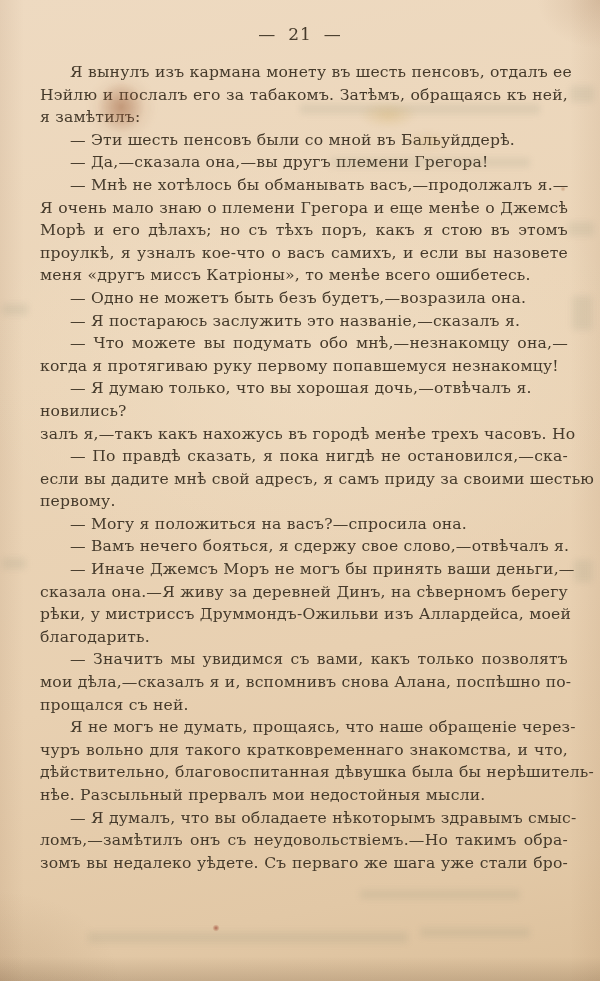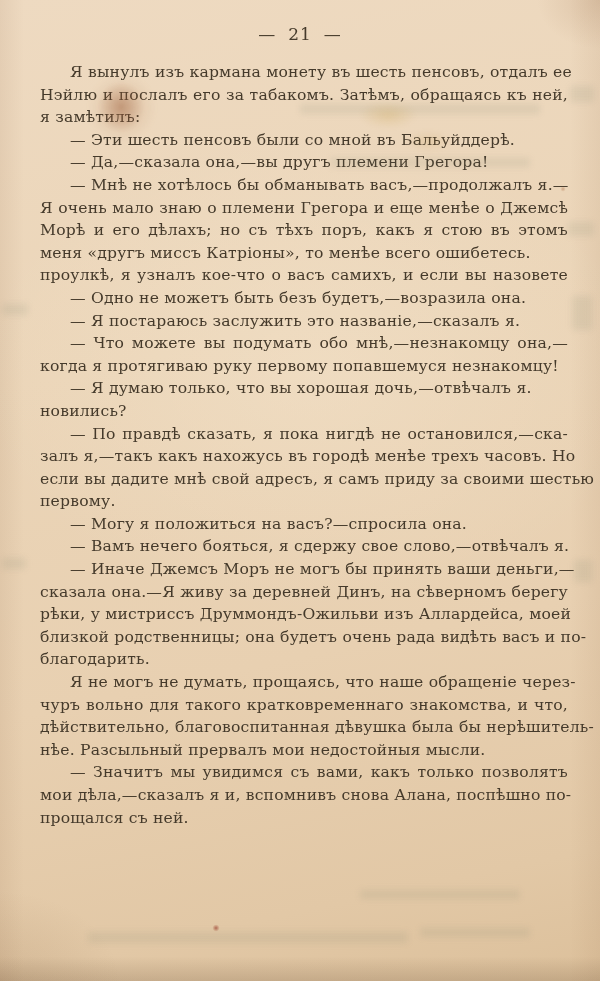--- a/index.html
+++ b/index.html
@@ -83,68 +83,72 @@
       <div class="para">
         <div class="line first last">— Эти шесть пенсовъ были со мной въ Бальуйддерѣ.</div>
       </div>
       <div class="para">
         <div class="line first last">— Да,—сказала она,—вы другъ племени Грегора!</div>
       </div>
       <div class="para">
         <div class="line first">— Мнѣ не хотѣлось бы обманывать васъ,—продолжалъ я.—</div>
         <div class="line">Я очень мало знаю о племени Грегора и еще менѣе о Джемсѣ</div>
         <div class="line">Морѣ и его дѣлахъ; но съ тѣхъ поръ, какъ я стою въ этомъ</div>
+        <div class="line">проулкѣ, я узналъ кое-что о васъ самихъ, и если вы назовете</div>
         <div class="line last">меня «другъ миссъ Катріоны», то менѣе всего ошибетесь.</div>
-        <div class="line">проулкѣ, я узналъ кое-что о васъ самихъ, и если вы назовете</div>
       </div>
       <div class="para">
         <div class="line first last">— Одно не можетъ быть безъ будетъ,—возразила она.</div>
       </div>
       <div class="para">
         <div class="line first last">— Я постараюсь заслужить это названіе,—сказалъ я.</div>
       </div>
       <div class="para">
         <div class="line first">— Что можете вы подумать обо мнѣ,—незнакомцу она,—</div>
         <div class="line last">когда я протягиваю руку первому попавшемуся незнакомцу!</div>
       </div>
       <div class="para">
         <div class="line first last">— Я думаю только, что вы хорошая дочь,—отвѣчалъ я.</div>
       </div>
       <div class="para">
         <div class="line last">новились?</div>
       </div>
       <div class="para">
+        <div class="line">залъ я,—такъ какъ нахожусь въ городѣ менѣе трехъ часовъ. Но</div>
         <div class="line first">— По правдѣ сказать, я пока нигдѣ не остановился,—ска-</div>
-        <div class="line">залъ я,—такъ какъ нахожусь въ городѣ менѣе трехъ часовъ. Но</div>
         <div class="line">если вы дадите мнѣ свой адресъ, я самъ приду за своими шестью</div>
         <div class="line last">первому.</div>
       </div>
       <div class="para">
         <div class="line first last">— Могу я положиться на васъ?—спросила она.</div>
       </div>
       <div class="para">
         <div class="line first last">— Вамъ нечего бояться, я сдержу свое слово,—отвѣчалъ я.</div>
       </div>
       <div class="para">
         <div class="line first">— Иначе Джемсъ Моръ не могъ бы принять ваши деньги,—</div>
         <div class="line">сказала она.—Я живу за деревней Динъ, на сѣверномъ берегу</div>
         <div class="line">рѣки, у мистриссъ Друммондъ-Ожильви изъ Аллардейса, моей</div>
-        <div class="line">близкой родственницы; она будетъ очень рада видѣть васъ и по-</div>
         <div class="line last">благодарить.</div>
+      </div>
+      <div class="para">
+        <div class="line first">— Значитъ мы увидимся съ вами, какъ только позволятъ</div>
+        <div class="line">мои дѣла,—сказалъ я и, вспомнивъ снова Алана, поспѣшно по-</div>
+        <div class="line last">прощался съ ней.</div>
       </div>
       <div class="para">
         <div class="line first">Я не могъ не думать, прощаясь, что наше обращеніе через-</div>
         <div class="line">чуръ вольно для такого кратковременнаго знакомства, и что,</div>
         <div class="line">дѣйствительно, благовоспитанная дѣвушка была бы нерѣшитель-</div>
         <div class="line last">нѣе. Разсыльный прервалъ мои недостойныя мысли.</div>
       </div>
       <div class="para">
-        <div class="line first">— Значитъ мы увидимся съ вами, какъ только позволятъ</div>
-        <div class="line">мои дѣла,—сказалъ я и, вспомнивъ снова Алана, поспѣшно по-</div>
-        <div class="line last">прощался съ ней.</div>
+        <div class="line first">— Я думалъ, что вы обладаете нѣкоторымъ здравымъ смыс-</div>
+        <div class="line">ломъ,—замѣтилъ онъ съ неудовольствіемъ.—Но такимъ обра-</div>
+        <div class="line">зомъ вы недалеко уѣдете. Съ перваго же шага уже стали бро-</div>
       </div>
     </div>
 
   <div id="ghosts">
       <div class="ghost" style="left: 570px; top: 86px; width: 24px; height: 16px;"></div>
       <div class="ghost" style="left: 568px; top: 222px; width: 26px; height: 14px;"></div>
       <div class="ghost" style="left: 572px; top: 296px; width: 20px; height: 34px;"></div>
       <div class="ghost" style="left: 574px; top: 560px; width: 18px; height: 22px;"></div>
       <div class="ghost" style="left: 2px; top: 304px; width: 26px; height: 11px;"></div>
       <div class="ghost" style="left: 2px; top: 558px; width: 24px; height: 11px;"></div>

